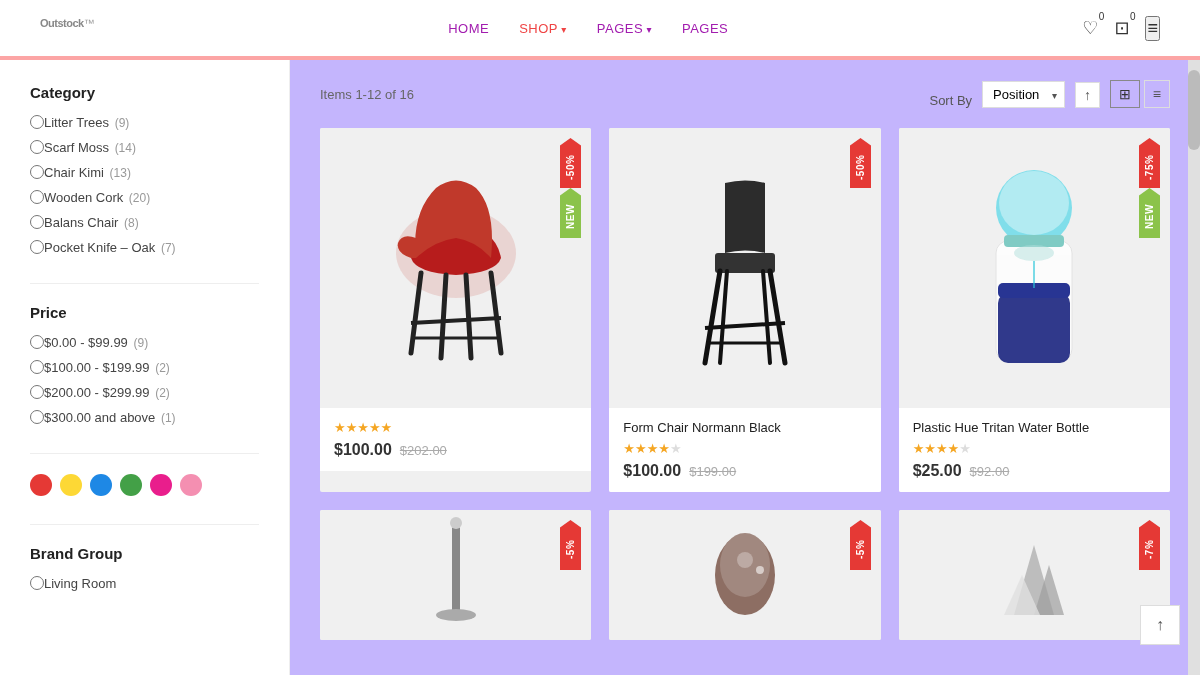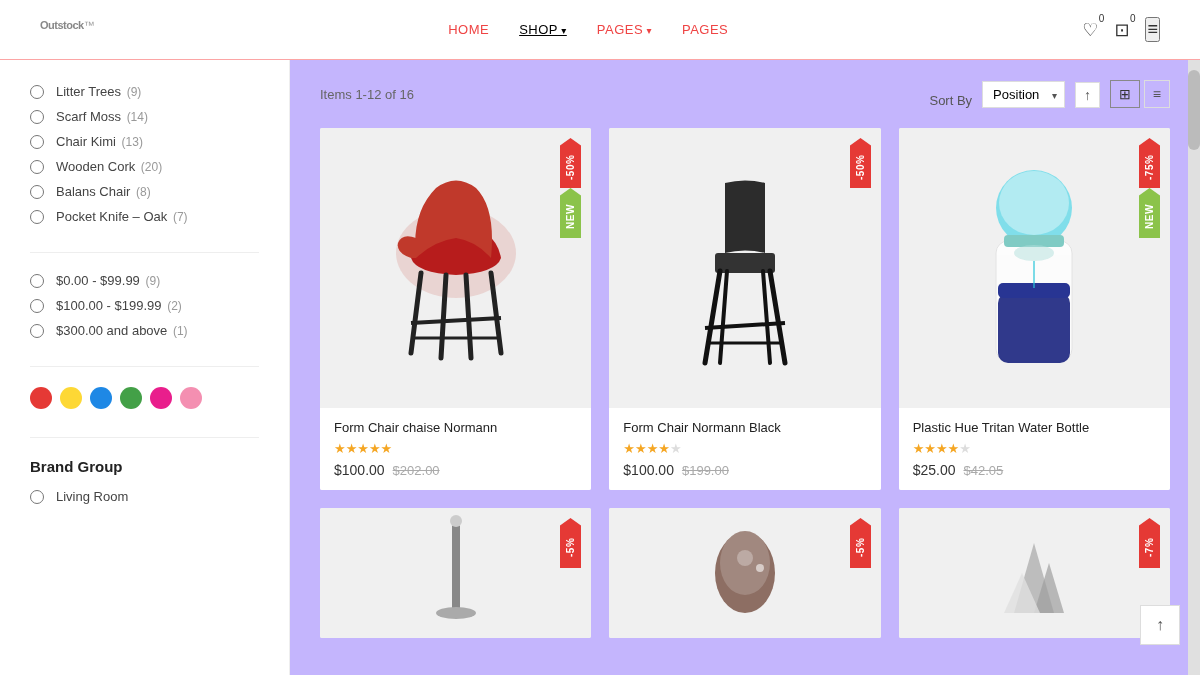--- a/index.html
+++ b/index.html
@@ -1,39 +1,39 @@
 <!DOCTYPE html>
 <html><head>
   <meta charset="utf-8">
   <style>
     * { box-sizing: border-box; margin: 0; padding: 0; }
     body { font-family: 'Helvetica Neue', Arial, sans-serif; background: #fff; color: #333; font-size: 14px; }
 
     
-    .header { display: flex; align-items: center; justify-content: space-between; padding: 0 40px; height: 60px; border-bottom: 1px solid #fca5a5; background: #fff; }
+    .header { display: flex; align-items: center; justify-content: space-between; padding: 0 40px; height: 60px; border-bottom: 4px solid #fca5a5; background: #fff; }
     .logo { font-size: 22px; font-weight: 700; color: #222; letter-spacing: -0.5px; }
     .logo span { font-size: 11px; vertical-align: super; color: #888; }
     .nav { display: flex; align-items: center; gap: 30px; }
-    .nav-item { font-size: 13px; font-weight: 500; color: #ef4444; text-decoration: none; cursor: pointer; letter-spacing: 0.5px; }
-    .nav-item.active { color: #000000; text-decoration: underline; }
+    .nav-item { font-size: 13px; font-weight: 500; color: #a21caf; text-decoration: none; cursor: pointer; letter-spacing: 0.5px; }
+    .nav-item.active { color: #ef4444; }
     .nav-item-with-arrow::after { content: ' ▾'; font-size: 10px; }
     .header-icons { display: flex; align-items: center; gap: 16px; }
     .header-icon-btn { position: relative; cursor: pointer; background: none; border: none; font-size: 18px; color: #333; }
     .badge { position: absolute; top: -6px; right: -6px; font-size: 10px; color: #333; }
     .hamburger { font-size: 18px; cursor: pointer; color: #333; }
 
     
     .page-layout { display: flex; min-height: calc(100vh - 60px); }
 
     
     .sidebar { width: 290px; min-width: 290px; padding: 24px 30px; border-right: 1px solid #eee; background: #fff; }
     .sidebar-section { margin-bottom: 28px; }
     .sidebar-title { font-size: 15px; font-weight: 700; color: #222; margin-bottom: 14px; }
     .sidebar-divider { border: none; border-top: 1px solid #eee; margin: 20px 0; }
-    .filter-item { display: flex; align-items: flex-end; gap: 12px; margin-bottom: 10px; cursor: pointer; }
+    .filter-item { display: flex; align-items: flex-start; gap: 0; margin-bottom: 10px; cursor: pointer; }
     .filter-item label { cursor: pointer; color: #444; font-size: 13px; }
     .filter-item input[type="radio"] { accent-color: #8bc34a; cursor: pointer; width: 14px; height: 14px; }
     .filter-count { color: #999; font-size: 12px; margin-left: 2px; }
 
     
     .color-swatches { display: flex; gap: 8px; flex-wrap: wrap; margin-top: 8px; }
     .color-swatch { width: 22px; height: 22px; border-radius: 50%; cursor: pointer; border: 2px solid transparent; }
 
     
     .main-content { flex: 1; padding: 20px 30px; background: #c4b5fd; }
@@ -56,21 +56,21 @@
     .product-card { background: #f0f0f0; border-radius: 2px; overflow: hidden; position: relative; cursor: pointer; }
     .product-img-wrapper { position: relative; background: #f0f0f0; height: 280px; display: flex; align-items: center; justify-content: center; overflow: hidden; }
     .product-badges { position: absolute; top: 10px; right: 10px; display: flex; flex-direction: column; gap: 0; z-index: 2; }
     .badge-sale { background: #e53935; color: #fff; font-size: 10px; font-weight: 700; padding: 2px 5px; writing-mode: vertical-rl; text-orientation: mixed; transform: rotate(180deg); letter-spacing: 0.5px; clip-path: polygon(0 0, 100% 0, 100% 85%, 50% 100%, 0 85%); padding-bottom: 10px; height: 50px; display: flex; align-items: center; justify-content: center; }
     .badge-new { background: #8bc34a; color: #fff; font-size: 10px; font-weight: 700; padding: 2px 5px; writing-mode: vertical-rl; text-orientation: mixed; transform: rotate(180deg); letter-spacing: 0.5px; clip-path: polygon(0 0, 100% 0, 100% 85%, 50% 100%, 0 85%); padding-bottom: 10px; height: 50px; display: flex; align-items: center; justify-content: center; }
     .product-info { padding: 12px 14px; background: #fff; }
     .product-name { font-size: 13px; font-weight: 500; color: #222; margin-bottom: 6px; }
     .stars { color: #f5a623; font-size: 13px; margin-bottom: 6px; }
     .stars .empty { color: #ddd; }
     .price-row { display: flex; align-items: center; gap: 8px; }
-    .price-current { font-size: 14px; font-weight: 400; color: #333; }
+    .price-current { font-size: 16px; font-weight: 700; color: #333; }
     .price-old { font-size: 13px; color: #aaa; text-decoration: line-through; }
 
     
     .scrollbar-hint { position: fixed; right: 0; top: 60px; width: 12px; background: #e0e0e0; height: calc(100vh - 60px); }
     .scrollbar-thumb { width: 12px; height: 80px; background: #bbb; border-radius: 6px; margin-top: 10px; }
 
     
     .back-to-top { position: fixed; bottom: 30px; right: 20px; width: 40px; height: 40px; background: #fff; border: 1px solid #ddd; display: flex; align-items: center; justify-content: center; cursor: pointer; font-size: 16px; color: #555; z-index: 100; }
   </style>
 </head>
@@ -96,20 +96,21 @@
     <button class="hamburger">
       <span>≡</span>
     </button>
   </div>
 </header>
 
 <div class="page-layout">
 
   <aside class="sidebar">
     <div class="sidebar-section">
+      <div class="sidebar-title">Category</div>
       <div>
         <div class="filter-item">
           <input type="radio" name="category" style="">
           <label>Litter Trees <span class="filter-count">(9)</span></label>
         </div>
         <div class="filter-item">
           <input type="radio" name="category" style="">
           <label>Scarf Moss <span class="filter-count">(14)</span></label>
         </div>
         <div class="filter-item">
@@ -126,28 +127,33 @@
         </div>
         <div class="filter-item">
           <input type="radio" name="category" style="">
           <label>Pocket Knife – Oak <span class="filter-count">(7)</span></label>
         </div>
       </div>
     </div>
     <hr class="sidebar-divider">
 
     <div class="sidebar-section">
+      <div class="sidebar-title">Price</div>
       <div>
         <div class="filter-item">
           <input type="radio" name="price" style="">
           <label>$0.00 - $99.99 <span class="filter-count">(9)</span></label>
         </div>
         <div class="filter-item">
           <input type="radio" name="price" style="">
           <label>$100.00 - $199.99 <span class="filter-count">(2)</span></label>
+        </div>
+        <div class="filter-item">
+          <input type="radio" name="price" style="">
+          <label>$200.00 - $299.99 <span class="filter-count">(2)</span></label>
         </div>
         <div class="filter-item">
           <input type="radio" name="price" style="">
           <label>$300.00 and above <span class="filter-count">(1)</span></label>
         </div>
       </div>
     </div>
     <hr class="sidebar-divider">
 
     <div class="sidebar-section">
@@ -213,21 +219,20 @@
 
             <line x1="45" y1="170" x2="135" y2="165" stroke="#222" stroke-width="4"></line>
             <line x1="48" y1="185" x2="132" y2="185" stroke="#222" stroke-width="3"></line>
           </svg>
           <div class="product-badges">
             <div class="badge-sale">-50%</div>
             <div class="badge-new">NEW</div>
           </div>
         </div>
         <div class="product-info">
-          <div class="product-name">Form Chair chaise Normann</div>
           <div class="stars">★★★★★</div>
           <div class="price-row">
             <span class="price-current">$100.00</span>
             <span class="price-old">$202.00</span>
           </div>
         </div>
       </div>
 
       <div class="product-card">
         <div class="product-img-wrapper">
@@ -280,21 +285,21 @@
           <div class="product-badges">
             <div class="badge-sale">-75%</div>
             <div class="badge-new">NEW</div>
           </div>
         </div>
         <div class="product-info">
           <div class="product-name">Plastic Hue Tritan Water Bottle</div>
           <div class="stars">★★★★<span class="empty">★</span></div>
           <div class="price-row">
             <span class="price-current">$25.00</span>
-            <span class="price-old">$42.05</span>
+            <span class="price-old">$92.00</span>
           </div>
         </div>
       </div>
 
       <div class="product-card" style="height:130px;overflow:hidden;">
         <div class="product-img-wrapper" style="height:130px;">
           <svg width="80" height="120" viewBox="0 0 80 120">
 
             <rect x="36" y="10" width="8" height="90" fill="#888"></rect>
             <ellipse cx="40" cy="100" rx="20" ry="6" fill="#aaa"></ellipse>

